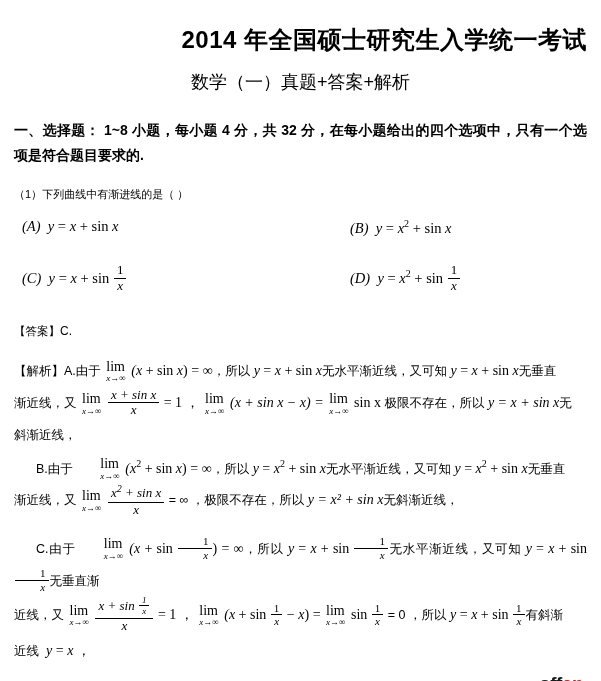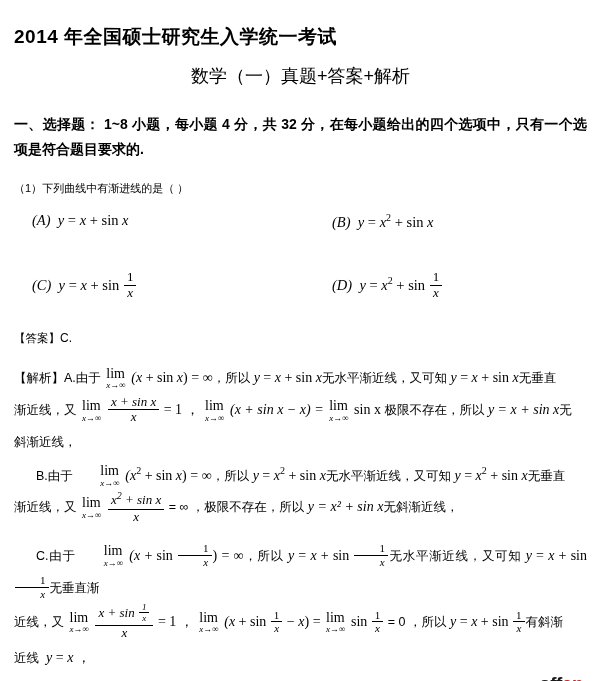--- a/index.html
+++ b/index.html
@@ -16,24 +16,24 @@
     position: relative;
   }
   .page {
     position: relative;
     width: 601px;
     height: 681px;
     box-sizing: border-box;
     padding: 0 14px;
   }
   .title1 {
-    text-align: left;
+    text-align: right;
     font-family: "Liberation Sans", sans-serif;
     font-weight: bold;
-    font-size: 19px;
+    font-size: 24px;
     letter-spacing: 0.5px;
     margin-top: 24px;
   }
   .title2 {
     text-align: center;
     font-family: "Liberation Sans", sans-serif;
     font-weight: normal;
     font-size: 18px;
     margin-top: 14px;
   }
@@ -49,31 +49,31 @@
     font-family: Liberation Sans, sans-serif;
     font-size: 11px;
     margin-top: 20px;
   }
   .opts {
     margin-top: 16px;
     position: relative;
     height: 34px;
   }
   .opts2 {
-    margin-top: 25px;
+    margin-top: 12px;
     position: relative;
     height: 44px;
   }
   .opt {
     position: absolute;
     font-size: 14.5px;
     font-family: "Liberation Serif", serif;
   }
-  .opt.left { left: 18px; }
-  .opt.right { left: 318px; }
+  .opt.left { left: 8px; }
+  .opt.right { left: 336px; }
   .it { font-style: italic; }
   .lbl { font-style: italic; }
   .frac {
     display: inline-block;
     vertical-align: middle;
     text-align: center;
     font-size: 11px;
     line-height: 1.15;
     margin: 0 1px;
     position: relative;

